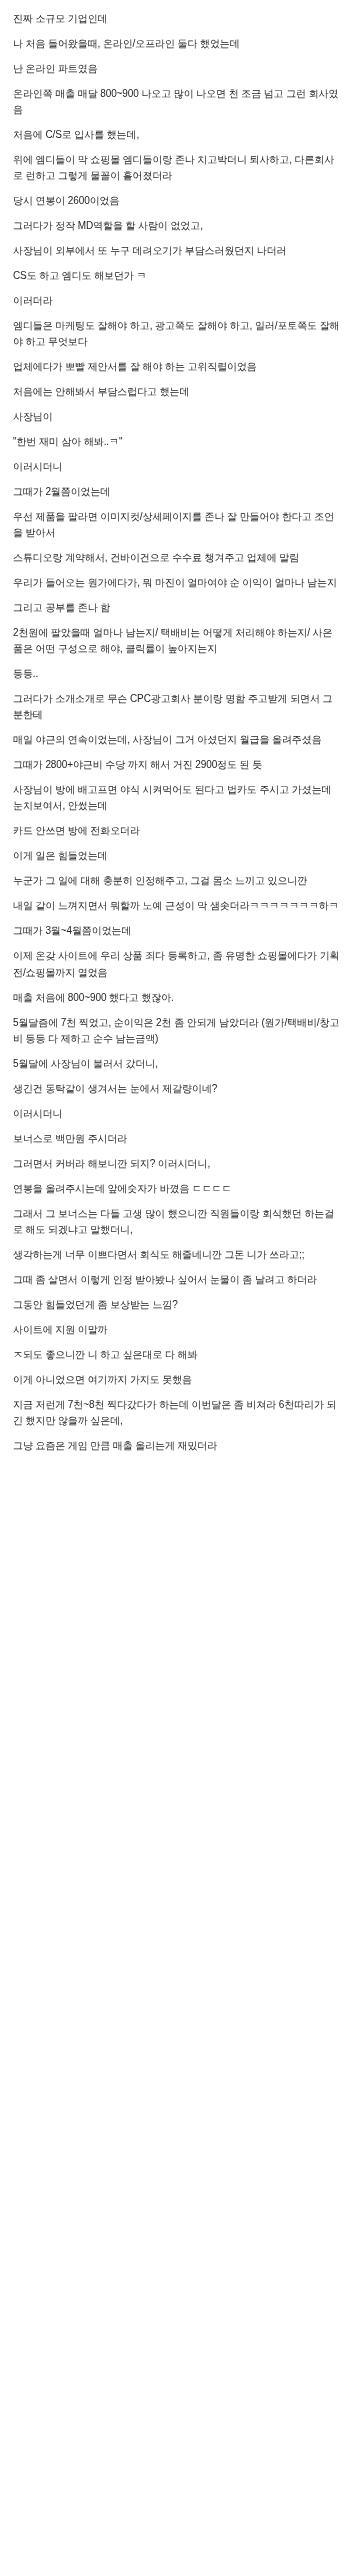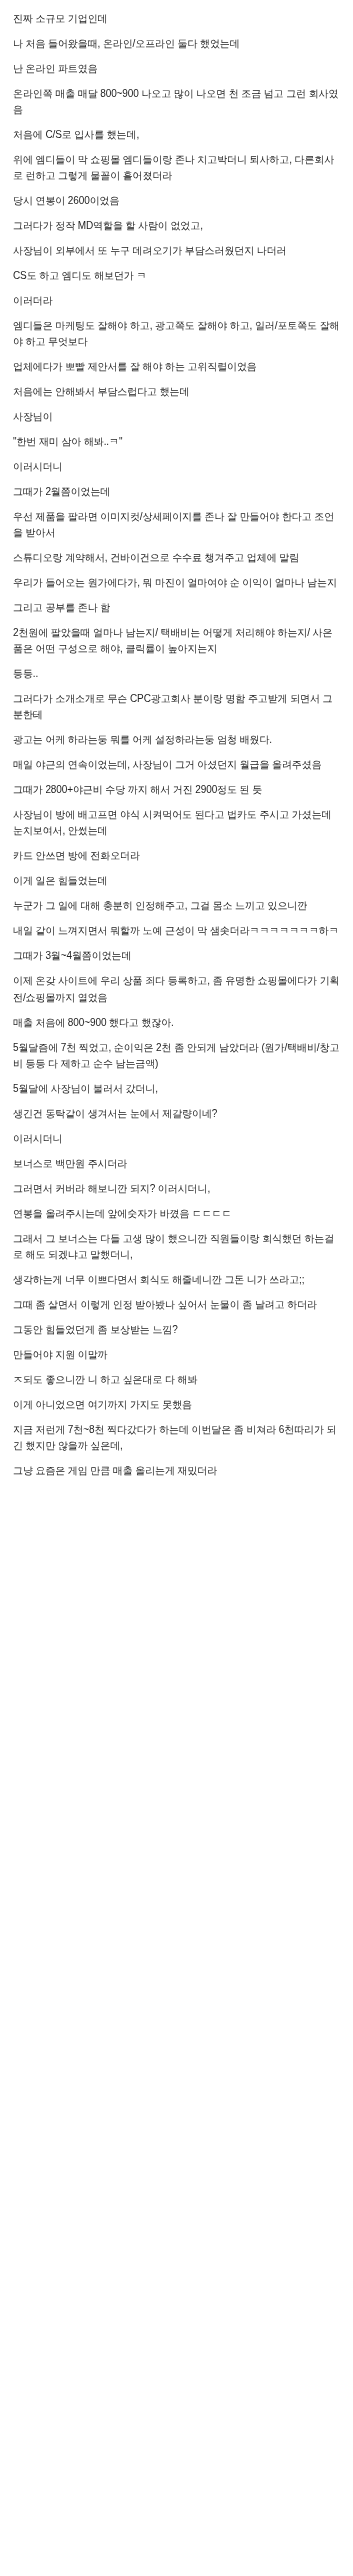--- a/index.html
+++ b/index.html
@@ -49,21 +49,20 @@
     <p class="para">"한번 재미 삼아 해봐..ㅋ"</p>
     <p class="para">이러시더니</p>
     <p class="para">그때가 2월쯤이었는데</p>
     <p class="para">우선 제품을 팔라면 이미지컷/상세페이지를 존나 잘 만들어야 한다고 조언을 받아서</p>
     <p class="para">스튜디오랑 계약해서, 건바이건으로 수수료 챙겨주고 업체에 말림</p>
     <p class="para">우리가 들어오는 원가에다가, 뭐 마진이 얼마여야 순 이익이 얼마나 남는지</p>
     <p class="para">그리고 공부를 존나 함</p>
     <p class="para">2천원에 팔았을때 얼마나 남는지/ 택배비는 어떻게 처리해야 하는지/ 사은품은 어떤 구성으로 해야, 클릭률이 높아지는지</p>
     <p class="para">등등..</p>
     <p class="para">그러다가 소개소개로 무슨 CPC광고회사 분이랑 명함 주고받게 되면서 그분한테</p>
-    <p class="para">광고는 어케 하라는둥 뭐를 어케 설정하라는둥 엄청 배웠다.</p>
     <p class="para">매일 야근의 연속이었는데, 사장님이 그거 아셨던지 월급을 올려주셨음</p>
     <p class="para">그때가 2800+야근비 수당 까지 해서 거진 2900정도 된 듯</p>
     <p class="para">사장님이 방에 배고프면 야식 시켜먹어도 된다고 법카도 주시고 가셨는데 눈치보여서, 안썼는데</p>
     <p class="para">카드 안쓰면 방에 전화오더라</p>
     <p class="para">이게 일은 힘들었는데</p>
     <p class="para">누군가 그 일에 대해 충분히 인정해주고, 그걸 몸소 느끼고 있으니깐</p>
     <p class="para">내일 같이 느껴지면서 뭐할까 노예 근성이 막 샘솟더라ㅋㅋㅋㅋㅋㅋㅋ하ㅋ</p>
     <p class="para">그때가 3월~4월쯤이었는데</p>
     <p class="para">이제 온갖 사이트에 우리 상품 죄다 등록하고, 좀 유명한 쇼핑몰에다가 기획전/쇼핑몰까지 열었음</p>
     <p class="para">매출 처음에 800~900 했다고 했잖아.</p>
@@ -71,19 +70,19 @@
     <p class="para">5월달에 사장님이 불러서 갔더니,</p>
     <p class="para">생긴건 동탁같이 생겨서는 눈에서 제갈량이네?</p>
     <p class="para">이러시더니</p>
     <p class="para">보너스로 백만원 주시더라</p>
     <p class="para">그러면서 커버라 해보니깐 되지? 이러시더니,</p>
     <p class="para">연봉을 올려주시는데 앞에숫자가 바꼈음 ㄷㄷㄷㄷ</p>
     <p class="para">그래서 그 보너스는 다들 고생 많이 했으니깐 직원들이랑 회식했던 하는걸로 해도 되겠냐고 말했더니,</p>
     <p class="para">생각하는게 너무 이쁘다면서 회식도 해줄네니깐 그돈 니가 쓰라고;;</p>
     <p class="para">그때 좀 살면서 이렇게 인정 받아봤나 싶어서 눈물이 좀 날려고 하더라</p>
     <p class="para">그동안 힘들었던게 좀 보상받는 느낌?</p>
-    <p class="para">만들어야 지원 이말까</p>
+    <p class="para">사이트에 지원 이말까</p>
     <p class="para">ㅈ되도 좋으니깐 니 하고 싶은대로 다 해봐</p>
     <p class="para">이게 아니었으면 여기까지 가지도 못했음</p>
     <p class="para">지금 저런게 7천~8천 찍다갔다가 하는데 이번달은 좀 비쳐라 6천따리가 되긴 했지만 않을까 싶은데,</p>
     <p class="para">그냥 요즘은 게임 만큼 매출 올리는게 재밌더라</p>
   </div>
 
 
 </body></html>

